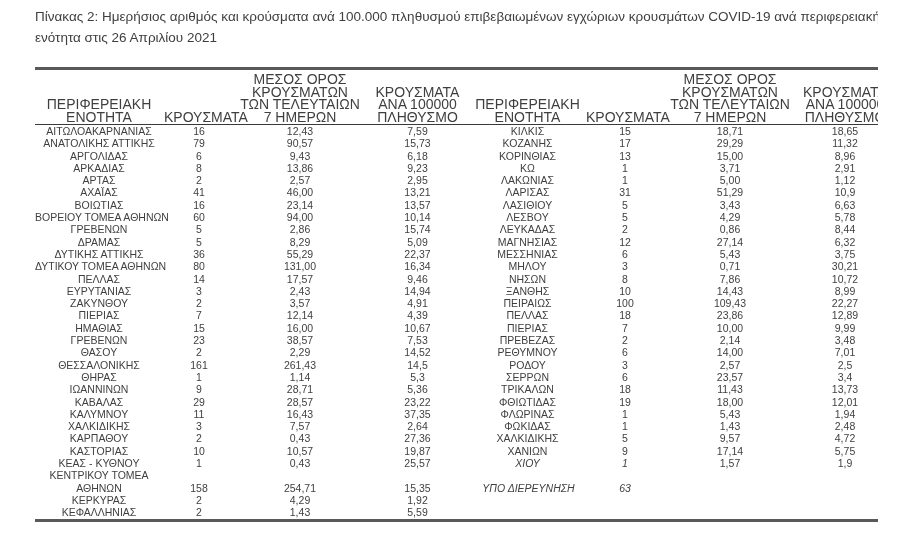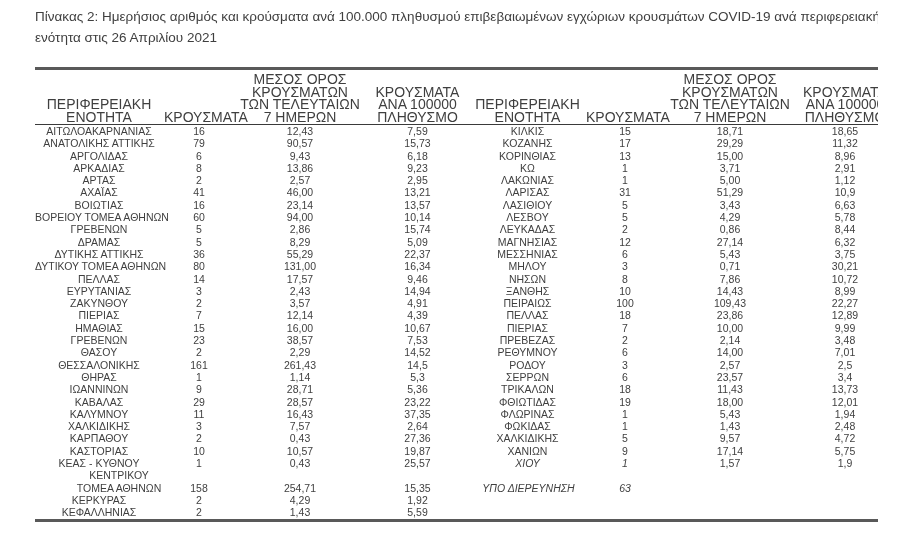--- a/index.html
+++ b/index.html
@@ -48,21 +48,21 @@
     font-size: 10.5px;
     line-height: 12.3px;
     height: 12.3px;
     padding: 0;
     white-space: nowrap;
     overflow: visible;
     color: #3f3f3f;
   }
   table.covid tbody tr:first-child td { padding-top: 0; }
   tr.tall td { vertical-align: bottom; }
-  .wrapname { display: inline-block; max-width: 115px; white-space: normal; margin-left: 40px; }
+  .wrapname { display: inline-block; max-width: 115px; white-space: normal; }
   .it { font-style: italic; }
   .al { text-align: left; padding-left: 2px !important; }
 </style>
 </head>
 <body>
 
 <div class="page">
 
   <div class="title">Πίνακας 2:  Ημερήσιος αριθμός και κρούσματα ανά 100.000 πληθυσμού επιβεβαιωμένων εγχώριων κρουσμάτων COVID-19 ανά περιφερειακή ενότητα στις 26 Απριλίου 2021</div>
 

